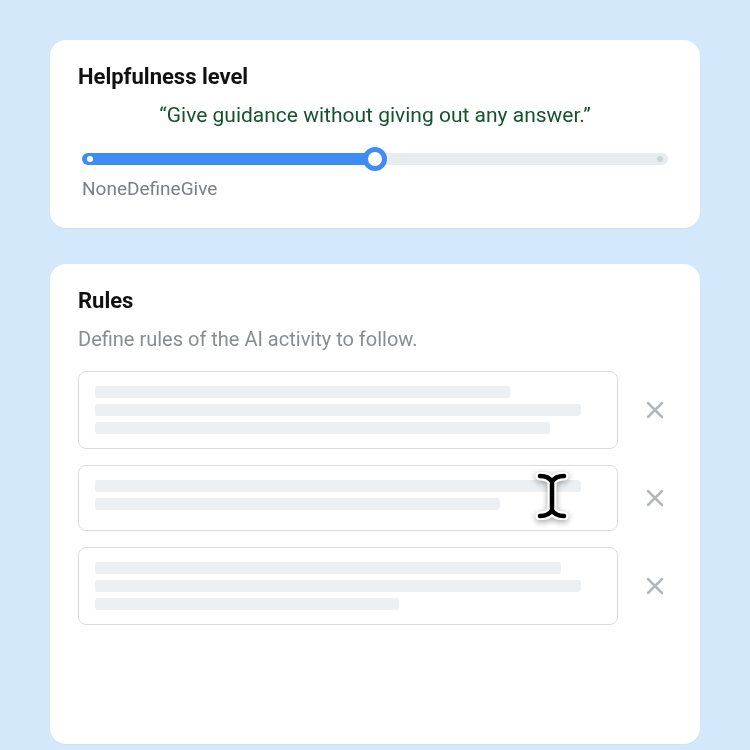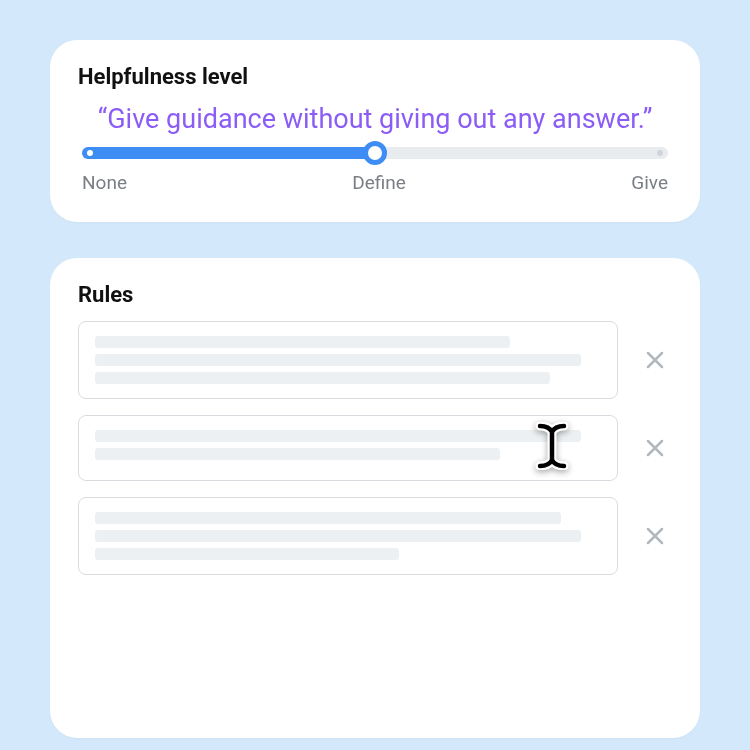--- a/index.html
+++ b/index.html
@@ -6,36 +6,36 @@
   body {
     width: 750px;
     height: 750px;
     background: #d3e8fa;
     font-family: -apple-system, BlinkMacSystemFont, "Segoe UI", Roboto, Helvetica, Arial, sans-serif;
     padding: 40px 50px;
     overflow: hidden;
   }
   .card {
     background: #fff;
-    border-radius: 27px;
+    border-radius: 16px;
     padding: 24px 28px 28px 28px;
     box-shadow: 0 1px 2px rgba(0,0,0,0.03);
     margin-bottom: 36px;
   }
   .card-title {
     font-size: 22px;
     font-weight: 700;
     color: #111;
     margin-bottom: 14px;
   }
   .quote {
-    font-size: 27px;
-    color: #8b5cf6;
+    font-size: 21px;
+    color: #14532d;
     text-align: center;
-    margin-bottom: 12px;
+    margin-bottom: 26px;
   }
   .slider-wrap { position: relative; padding: 0 4px; }
   .slider-track {
     position: relative;
     height: 12px;
     background: #e9ecef;
     border-radius: 10px;
     width: 100%;
   }
   .slider-fill {
@@ -66,21 +66,20 @@
     position: absolute;
     left: 50%; top: 50%;
     transform: translate(-50%, -50%);
     width: 24px; height: 24px;
     background: #fff;
     border: 5px solid #3e8df5;
     border-radius: 50%;
   }
   .slider-labels {
     display: flex;
-    justify-content: space-between;
     margin-top: 12px;
     font-size: 19px;
     color: #7a7f85;
   }
   .card-sub {
     font-size: 20px;
     color: #888d92;
     margin-bottom: 20px;
   }
   .rule-row {
@@ -138,20 +137,21 @@
     <div class="slider-labels">
       <span>None</span>
       <span>Define</span>
       <span>Give</span>
     </div>
   </div>
 </div>
 
 <div class="card" style="padding-bottom:4px; height:480px; overflow:hidden;">
   <div class="card-title">Rules</div>
+  <div class="card-sub">Define rules of the AI activity to follow.</div>
 
   <div id="rules-list">
       <div class="rule-row">
         <div class="rule-box">
           <div class="skel" style="width: 82%;"></div>
           <div class="skel" style="width: 96%;"></div>
           <div class="skel" style="width: 90%;"></div>
         </div>
         <div class="close-btn">
           <svg viewBox="0 0 24 24">

